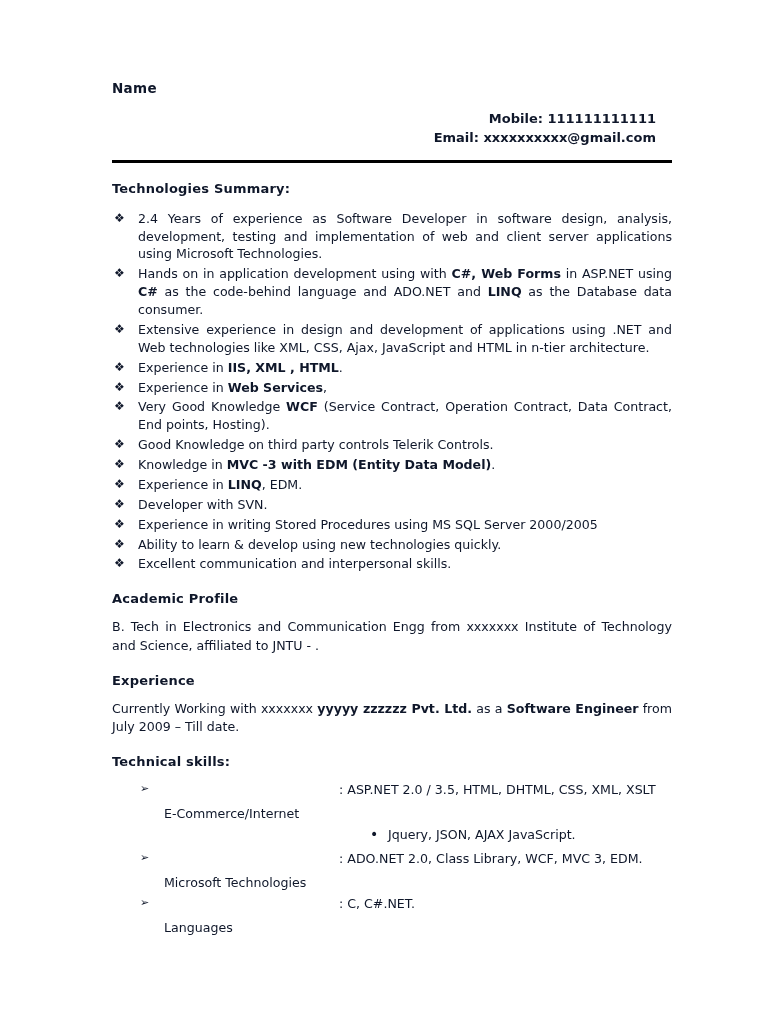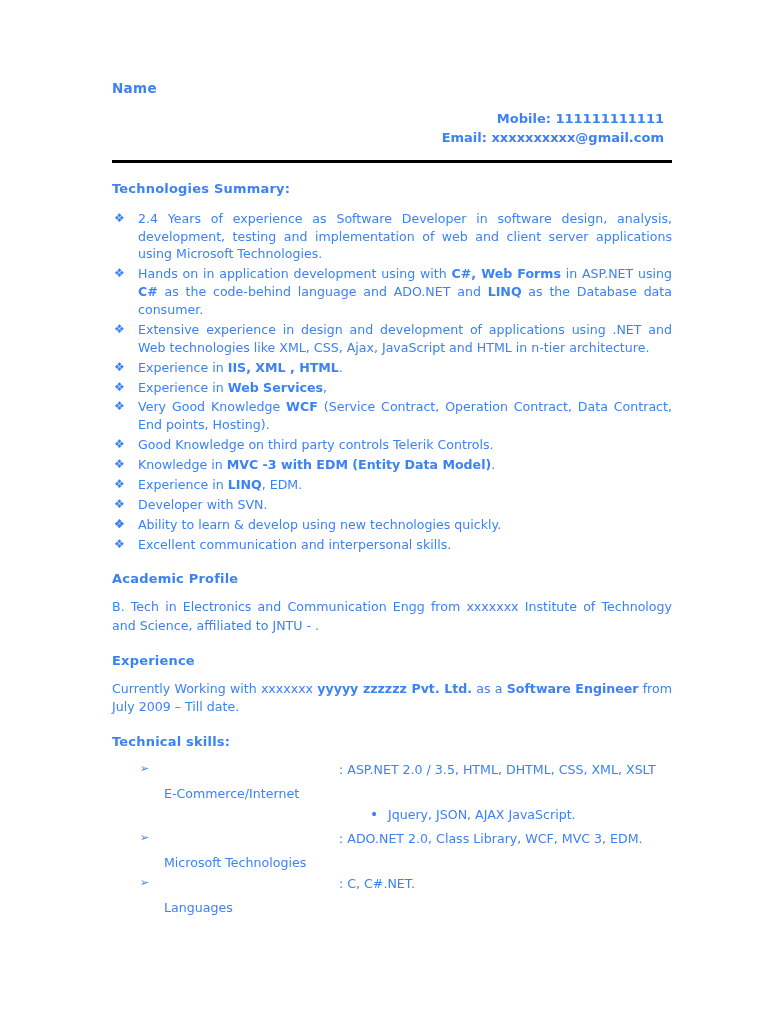--- a/index.html
+++ b/index.html
@@ -18,34 +18,34 @@
     width: 768px;
     height: 1024px;
     background: #ffffff;
     box-sizing: border-box;
   }
   .content {
     position: absolute;
     left: 112px;
     top: 80px;
     width: 560px;
-    color: #3b82f6;
+    color: #0f172a;
   }
   .name {
     font-size: 13.5px;
     font-weight: bold;
     letter-spacing: 0.3px;
     margin: 0 0 14px 0;
   }
   .contact {
     text-align: right;
     font-size: 13px;
     font-weight: bold;
     line-height: 1.45;
-    margin: 0;
+    margin: 8px;
     padding-right: 8px;
   }
   .rule {
     border: none;
     border-top: 3px solid #000;
     margin: 12px 0 18px 0;
     width: 100%;
   }
   h2.section {
     font-size: 13px;
@@ -154,21 +154,21 @@
       <li><span class="marker">❖</span><span>2.4 Years of experience as Software Developer in software design, analysis, development, testing and implementation of web and client server applications using Microsoft Technologies.</span></li>
       <li><span class="marker">❖</span><span>Hands on in application development using with <span class="b"><span class="b">C#</span>, Web Forms</span> in ASP.NET using <span class="b">C#</span> as the code-behind language and ADO.NET and <span class="b">LINQ</span> as the Database data consumer.</span></li>
       <li><span class="marker">❖</span><span>Extensive experience in design and development of applications using .NET and Web technologies like XML, CSS, Ajax, JavaScript and HTML in n-tier architecture.</span></li>
       <li><span class="marker">❖</span><span>Experience in <span class="b">IIS, XML , HTML</span>.</span></li>
       <li><span class="marker">❖</span><span>Experience in  <span class="b">Web Services</span>,</span></li>
       <li><span class="marker">❖</span><span>Very Good Knowledge <span class="b">WCF</span> (Service Contract, Operation Contract, Data Contract, End points, Hosting).</span></li>
       <li><span class="marker">❖</span><span>Good Knowledge on third party controls Telerik Controls.</span></li>
       <li><span class="marker">❖</span><span>Knowledge in <span class="b">MVC -3 with EDM (Entity Data Model)</span>.</span></li>
       <li><span class="marker">❖</span><span>Experience in <span class="b">LINQ</span>, EDM.</span></li>
       <li><span class="marker">❖</span><span>Developer with SVN.</span></li>
-      <li><span class="marker">❖</span></li>
+      <li><span class="marker">❖</span><span>Experience in writing Stored Procedures using MS SQL Server 2000/2005</span></li>
       <li><span class="marker">❖</span><span>Ability to learn &amp; develop using new technologies quickly.</span></li>
       <li><span class="marker">❖</span><span>Excellent communication and interpersonal skills.</span></li>
     </ul>
 
     <h2 class="section tight">Academic Profile</h2>
     <p class="para">B. Tech in Electronics and Communication Engg from xxxxxxx Institute of Technology and Science, affiliated to JNTU - .</p>
 
     <h2 class="section tight">Experience</h2>
     <p class="para">Currently Working with xxxxxxx <span class="b">yyyyy zzzzzz Pvt. Ltd.</span> as a <span class="b">Software Engineer</span> from July 2009 – Till date.</p>
 

